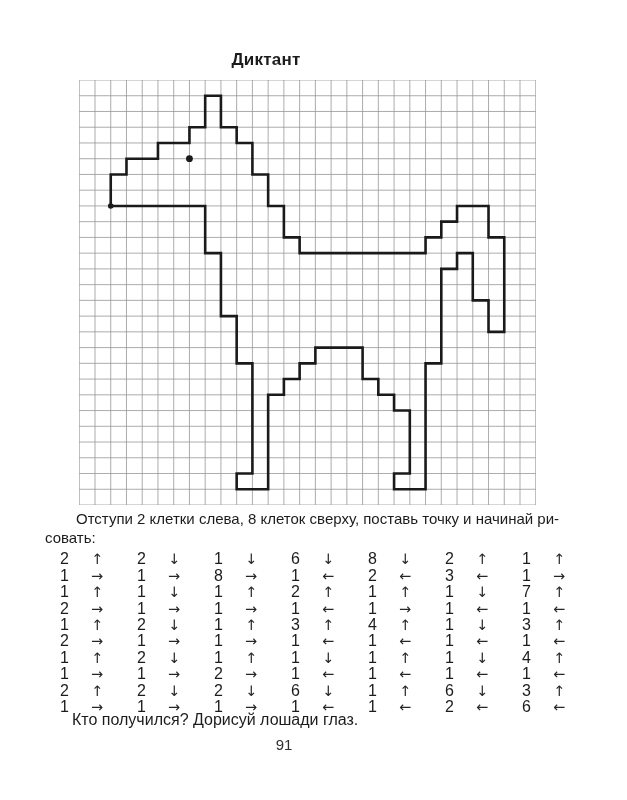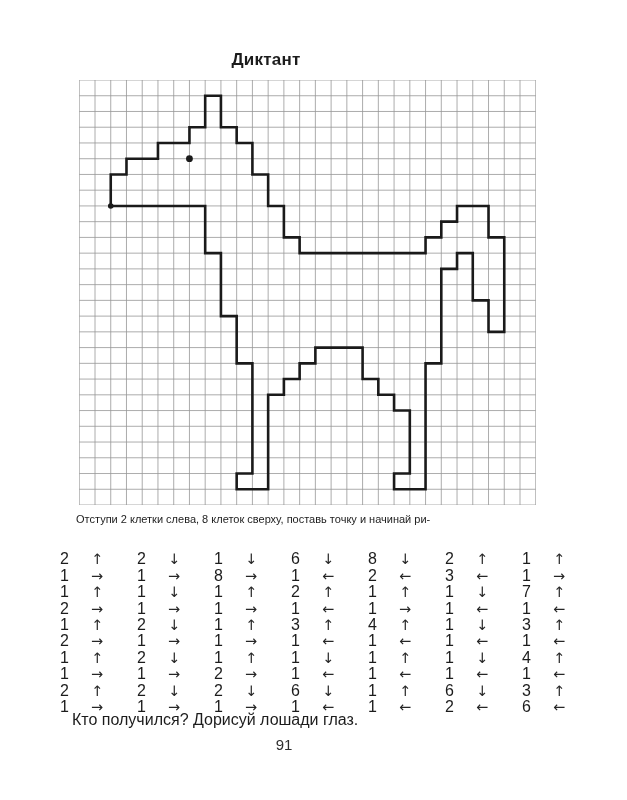--- a/index.html
+++ b/index.html
@@ -7,21 +7,21 @@
     width:627px;height:800px;position:relative;background:#ffffff;
     font-family:"Liberation Sans", sans-serif;color:#1c1c1c;overflow:hidden;
   }
   .title{
     position:absolute;top:50px;left:0;width:532px;text-align:center;
     font-size:17px;font-weight:bold;letter-spacing:.2px;
   }
   #grid-svg{position:absolute;left:79px;top:80px;}
   .instruction{
     position:absolute;left:45px;top:510px;width:548px;
-    font-size:11px;line-height:18.5px;
+    font-size:15px;line-height:18.5px;
   }
   .instruction .line1{text-indent:31px;white-space:nowrap;}
   .instruction .line2{white-space:nowrap;}
   .dict-table{
     position:absolute;left:57px;top:551px;width:540px;
     display:grid;grid-template-columns:repeat(7,77px);grid-auto-rows:16.45px;
     font-size:16px;
   }
   .step{display:flex;align-items:center;height:16.45px;}
   .step .num{display:inline-block;width:15px;text-align:center;}
@@ -46,20 +46,21 @@
 
   <svg id="grid-svg" xmlns="http://www.w3.org/2000/svg" width="457" height="425" viewBox="0 0 456.75 425.25">
       <path d="M0 0V425.25M15.75 0V425.25M31.5 0V425.25M47.25 0V425.25M63 0V425.25M78.75 0V425.25M94.5 0V425.25M110.25 0V425.25M126 0V425.25M141.75 0V425.25M157.5 0V425.25M173.25 0V425.25M189 0V425.25M204.75 0V425.25M220.5 0V425.25M236.25 0V425.25M252 0V425.25M267.75 0V425.25M283.5 0V425.25M299.25 0V425.25M315 0V425.25M330.75 0V425.25M346.5 0V425.25M362.25 0V425.25M378 0V425.25M393.75 0V425.25M409.5 0V425.25M425.25 0V425.25M441 0V425.25M456.75 0V425.25M0 0H456.75M0 15.75H456.75M0 31.5H456.75M0 47.25H456.75M0 63H456.75M0 78.75H456.75M0 94.5H456.75M0 110.25H456.75M0 126H456.75M0 141.75H456.75M0 157.5H456.75M0 173.25H456.75M0 189H456.75M0 204.75H456.75M0 220.5H456.75M0 236.25H456.75M0 252H456.75M0 267.75H456.75M0 283.5H456.75M0 299.25H456.75M0 315H456.75M0 330.75H456.75M0 346.5H456.75M0 362.25H456.75M0 378H456.75M0 393.75H456.75M0 409.5H456.75M0 425.25H456.75" stroke="#979797" stroke-width="0.8" fill="none"></path>
       <polyline points="31.5,126 31.5,94.5 47.25,94.5 47.25,78.75 78.75,78.75 78.75,63 110.25,63 110.25,47.25 126,47.25 126,15.75 141.75,15.75 141.75,47.25 157.5,47.25 157.5,63 173.25,63 173.25,94.5 189,94.5 189,126 204.75,126 204.75,157.5 220.5,157.5 220.5,173.25 346.5,173.25 346.5,157.5 362.25,157.5 362.25,141.75 378,141.75 378,126 409.5,126 409.5,157.5 425.25,157.5 425.25,252 409.5,252 409.5,220.5 393.75,220.5 393.75,173.25 378,173.25 378,189 362.25,189 362.25,283.5 346.5,283.5 346.5,409.5 315,409.5 315,393.75 330.75,393.75 330.75,330.75 315,330.75 315,315 299.25,315 299.25,299.25 283.5,299.25 283.5,267.75 236.25,267.75 236.25,283.5 220.5,283.5 220.5,299.25 204.75,299.25 204.75,315 189,315 189,409.5 157.5,409.5 157.5,393.75 173.25,393.75 173.25,283.5 157.5,283.5 157.5,236.25 141.75,236.25 141.75,173.25 126,173.25 126,126 31.5,126" stroke="#1a1a1a" stroke-width="2.6" fill="none" stroke-linejoin="miter" stroke-linecap="square"></polyline>
       <circle cx="31.5" cy="126" r="2.8" fill="#1a1a1a"></circle>
       <circle cx="110.25" cy="78.75" r="3.4" fill="#1a1a1a"></circle>
     </svg>
 
   <div class="instruction">
     <div class="line1">Отступи 2 клетки слева, 8 клеток сверху, поставь точку и начинай ри-</div>
+    <div class="line2">совать:</div>
   </div>
 
   <div id="dictation-table" class="dict-table">
       <div class="step">
         <span class="num">2</span>
         <span class="arrow">↑</span>
       </div>
       <div class="step">
         <span class="num">2</span>
         <span class="arrow">↓</span>

